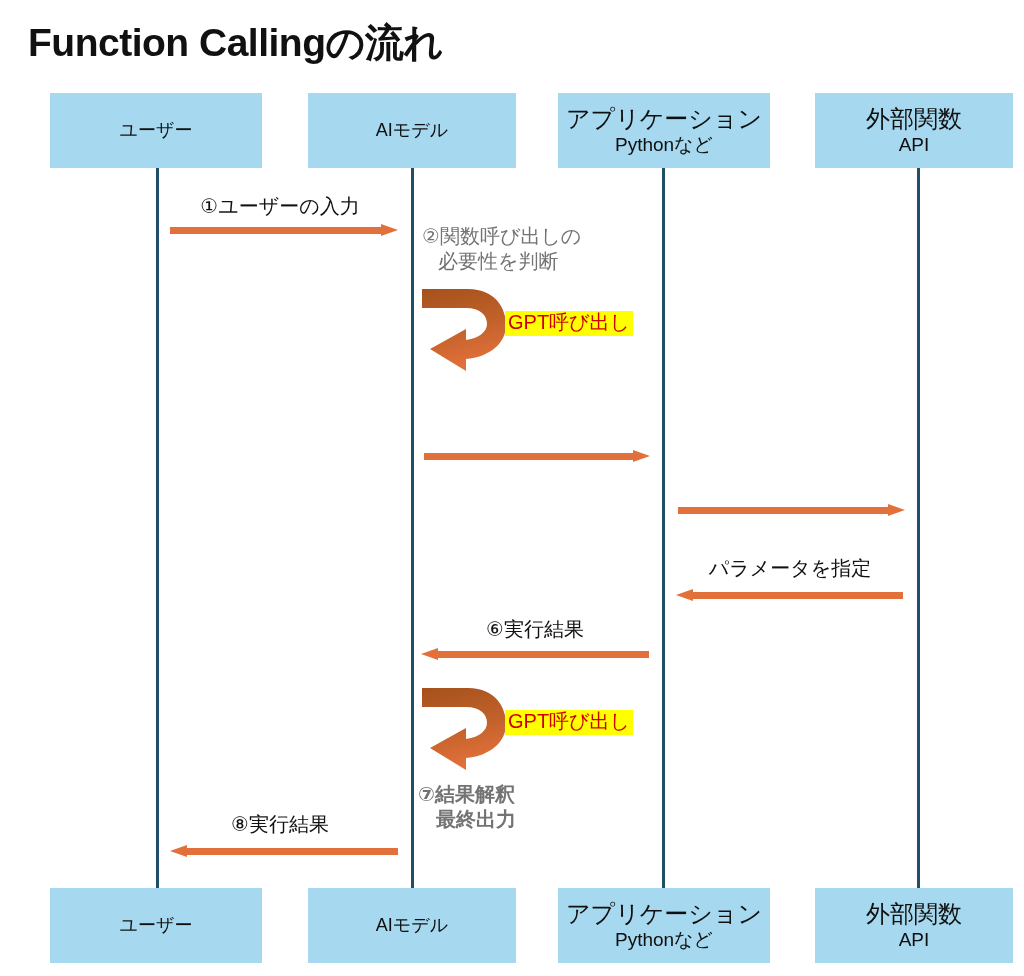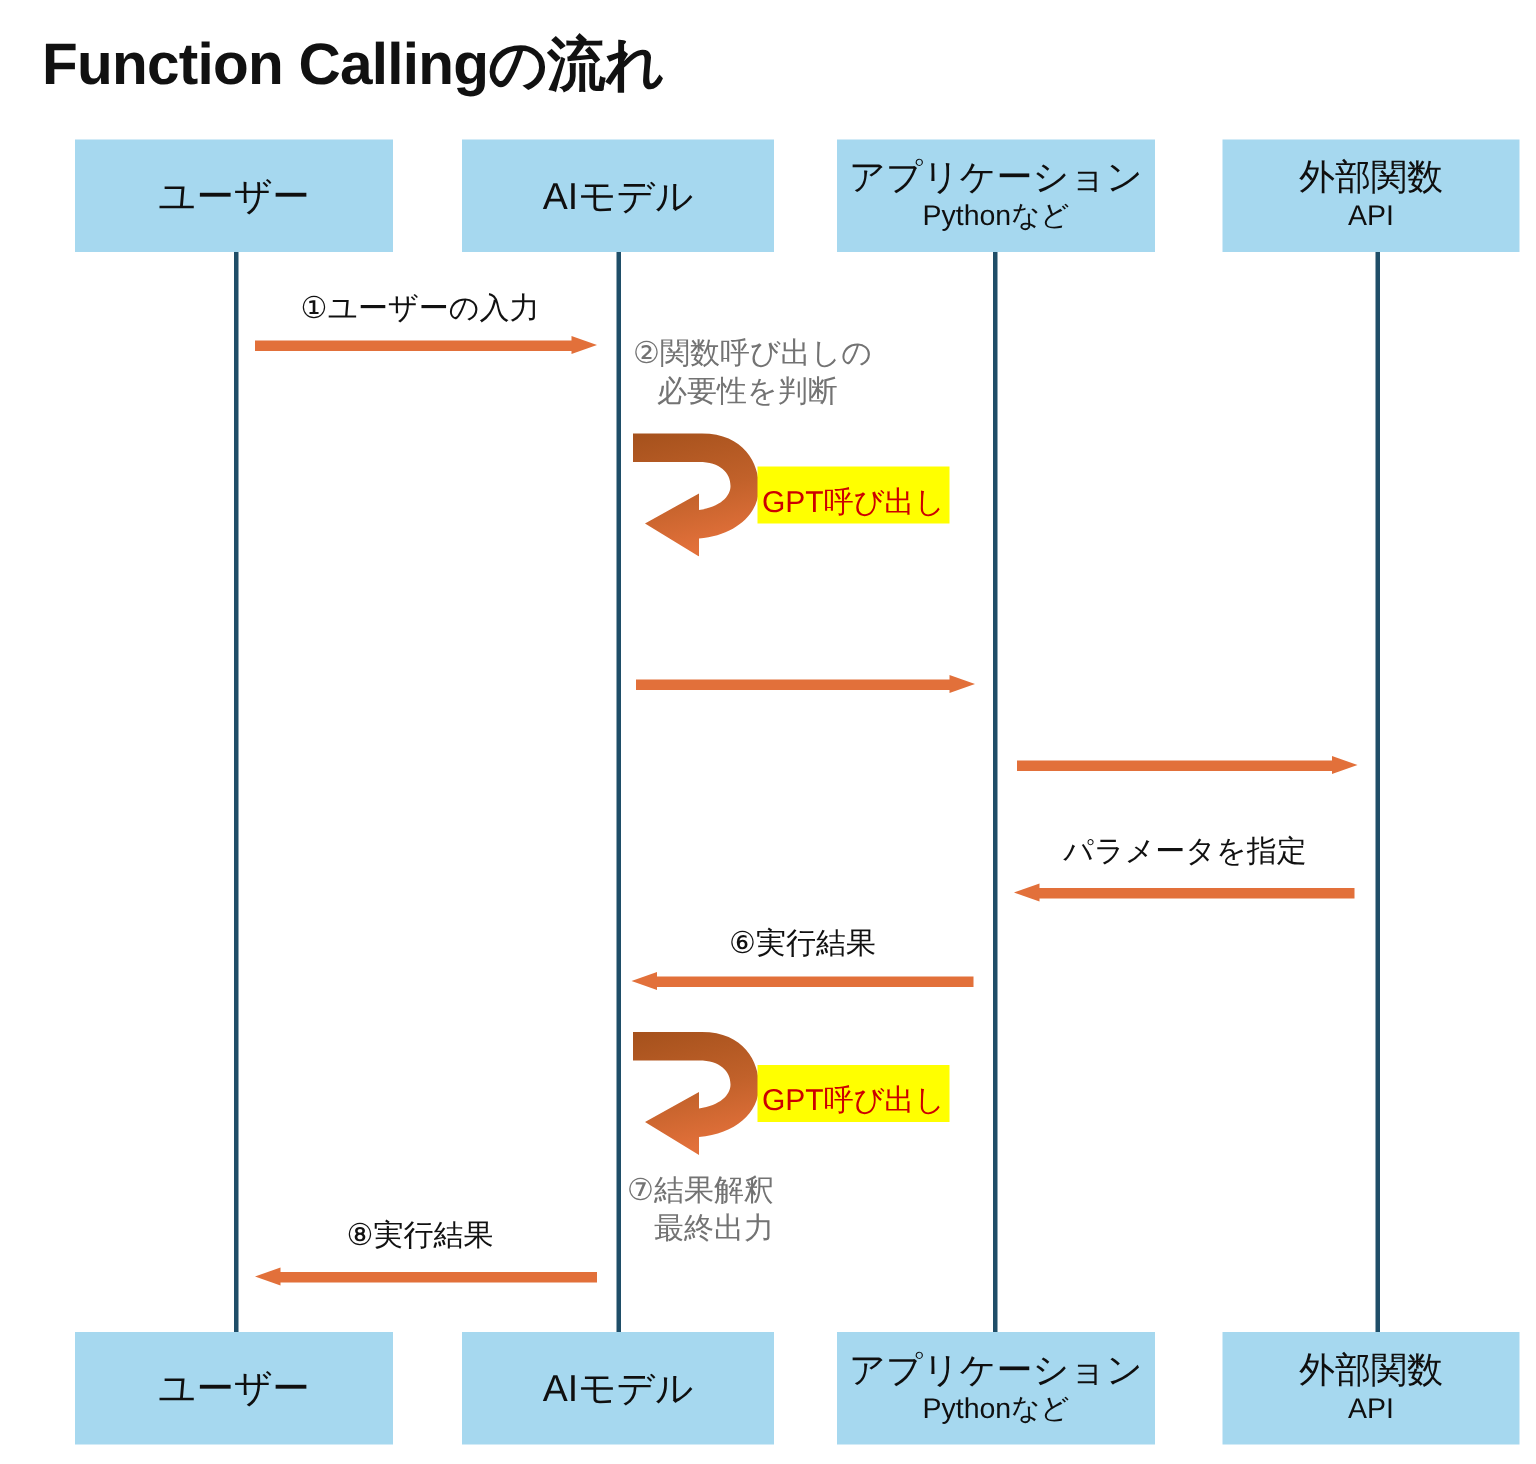--- a/index.html
+++ b/index.html
@@ -40,21 +40,21 @@
   .actor-box {
     position: absolute;
     background: #a6d8ef;
     display: flex;
     flex-direction: column;
     align-items: center;
     justify-content: center;
     line-height: 1.12;
   }
   .actor-box .actor-main {
-    font-size: 25px;
+    font-size: 18px;
     color: #0f0f0f;
     white-space: nowrap;
   }
   .actor-box .actor-sub {
     font-size: 19px;
     color: #0f0f0f;
     white-space: nowrap;
     margin-top: 1px;
   }
   .actor-box.two-line .actor-main { font-size: 24px; }
@@ -114,21 +114,21 @@
   }
   .self-loop svg { display: block; }
 
   
   .gpt-tag {
     position: absolute;
     background: #ffff00;
     color: #cc0000;
     font-size: 20px;
     line-height: 1.15;
-    padding: 13px 3px 2px 3px;
+    padding: 0 3px 2px 3px;
     white-space: nowrap;
   }
 </style>
 </head>
 <body>
 
 <div id="page-title">Function Callingの流れ</div>
 
 <div class="lifeline" style="left:156px;"></div>
 <div class="lifeline" style="left:411px;"></div>
@@ -233,21 +233,21 @@
              L 50 46
              L 50 57
              C 64 55 71 48 71 41
              C 71 32 64 25 50 25
              L 6 25
              Z" fill="url(#loopGrad2)"></path>
   </svg>
 </div>
 <div class="gpt-tag" style="left:505px; top:710px;">GPT呼び出し</div>
 
-<div class="note-label" style="left:418px; top:782px;">
+<div class="note-label" style="left:418px; top:782px;font-weight:bold;">
   <div>⑦結果解釈</div>
   <div style="padding-left:18px;">最終出力</div>
 </div>
 
 <div class="msg-label center" style="left:165px; top:812px; width:230px;">⑧実行結果</div>
 <div class="arrow to-left" style="left:170px; top:845px; width:228px;">
   <div class="shaft" style="left:15px; right:0;"></div>
   <div class="head"></div>
 </div>
 

